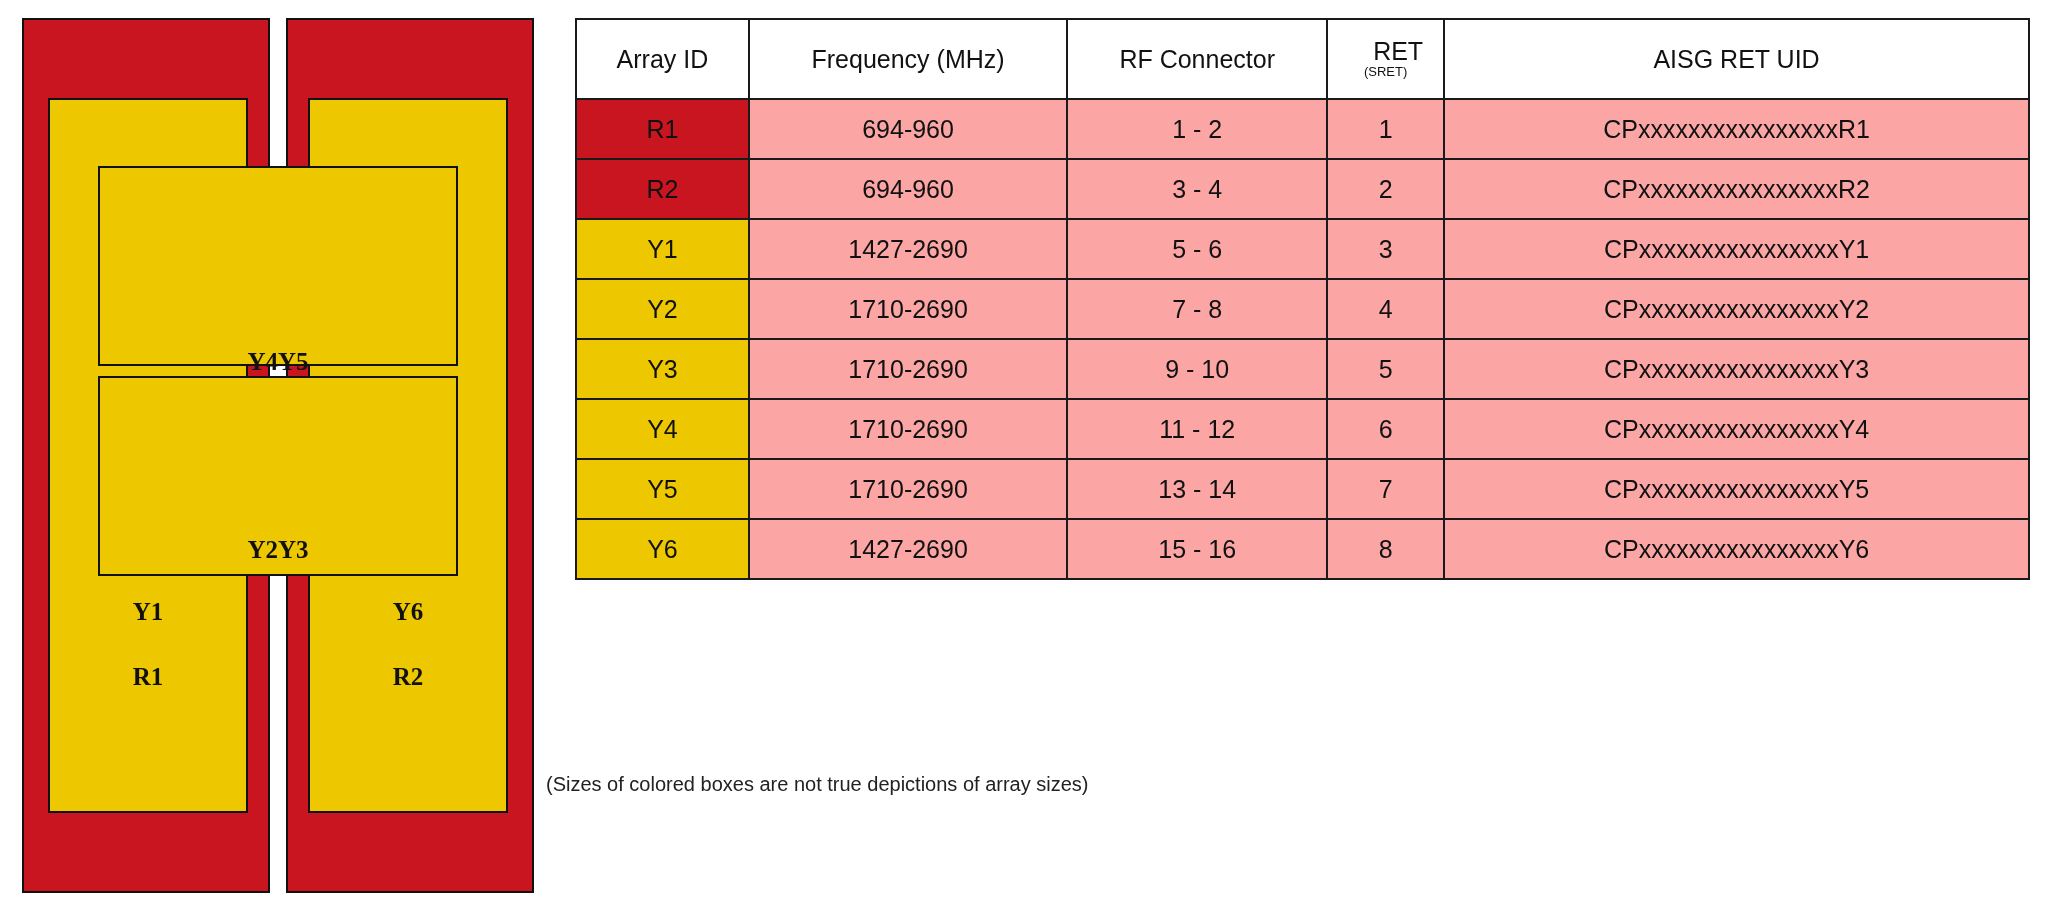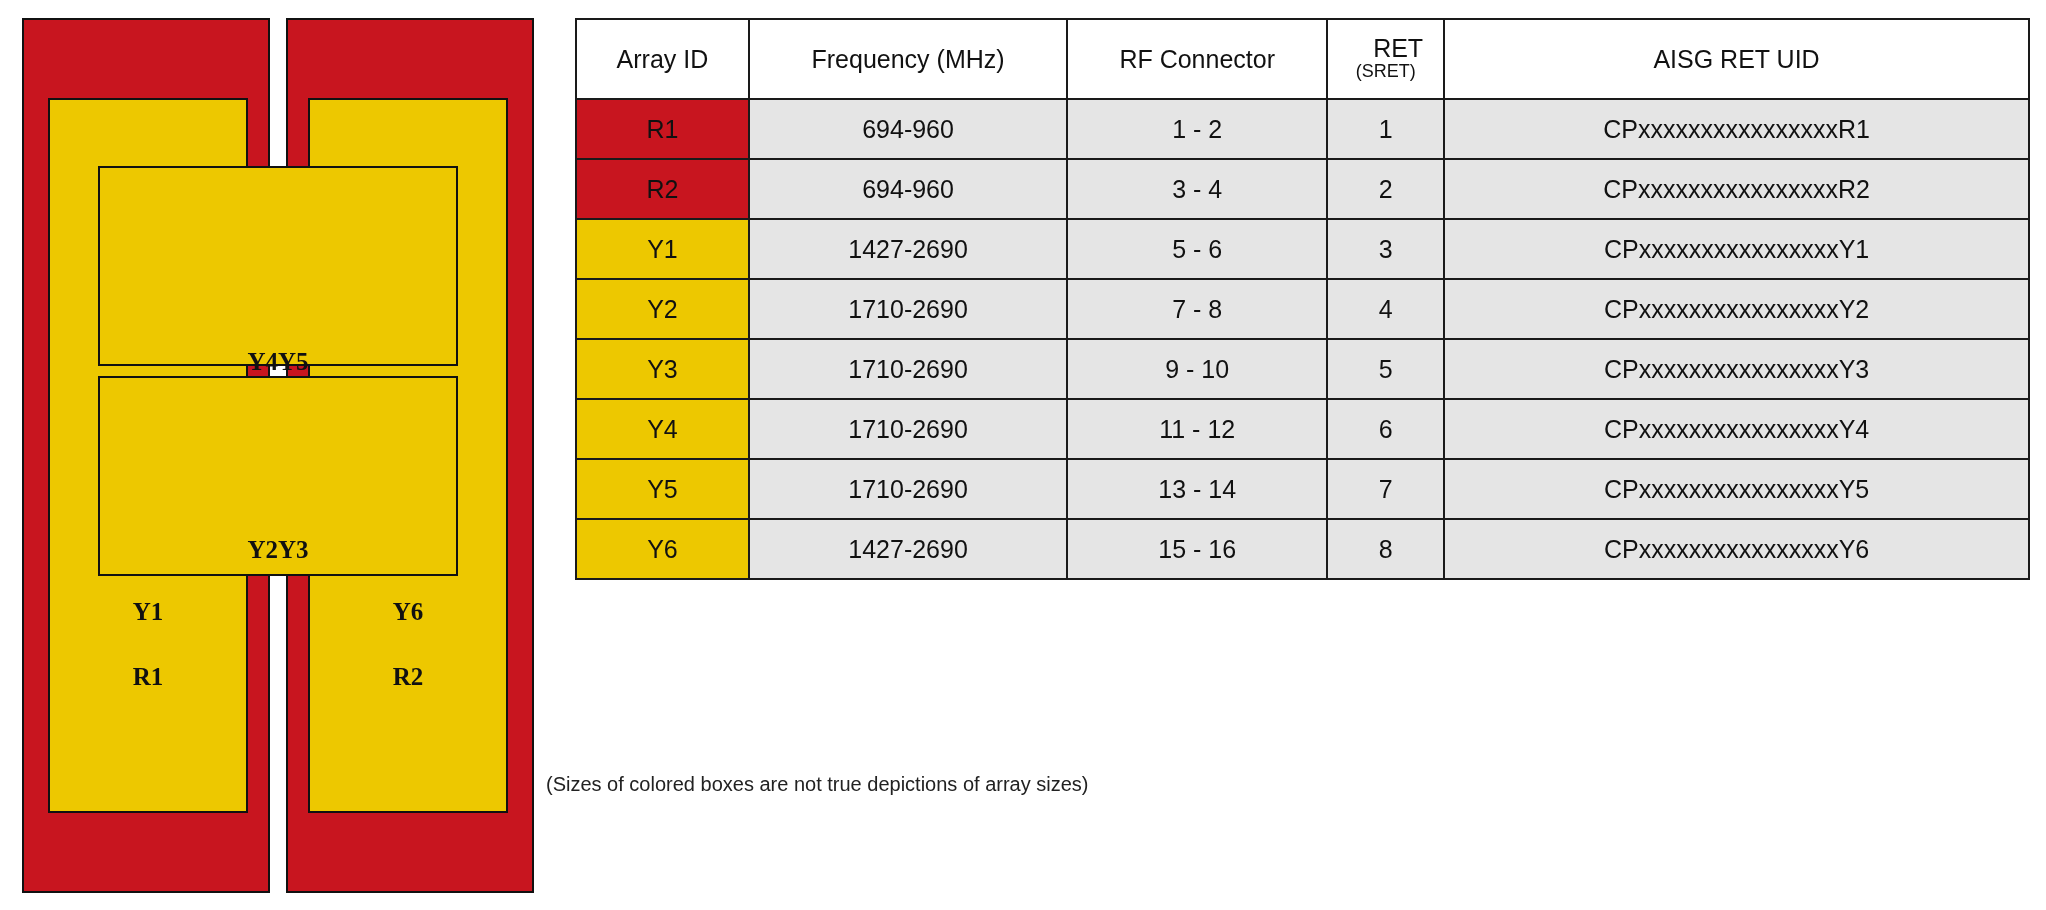--- a/index.html
+++ b/index.html
@@ -83,30 +83,30 @@
     color: #111111;
     font-weight: normal;
     padding: 0;
   }
   #spec-table thead th {
     height: 78px;
     background: #ffffff;
   }
   #spec-table tbody td {
     height: 58px;
-    background: #e5e5e5;
+    background: #fca5a5;
   }
   .col-array { width: 133px; }
   .col-freq  { width: 245px; }
   .col-conn  { width: 200px; }
   .col-ret   { width: 90px;  }
   .col-uid   { width: 450px; }
 
   .ret-head-main { display: block; font-size: 25px; line-height: 1.05; padding-left: 25px; }
-  .ret-head-sub  { display: block; font-size: 18px; line-height: 1.2; }
+  .ret-head-sub  { display: block; font-size: 13px; line-height: 1.2; }
 
   td.cell-array { font-size: 25px; }
   td.band-red    { background: #C8151F !important; }
   td.band-yellow { background: #EDC800 !important; }
 
   #table-footnote {
     position: absolute;
     left: 546px;
     top: 773px;
     font-size: 20px;

